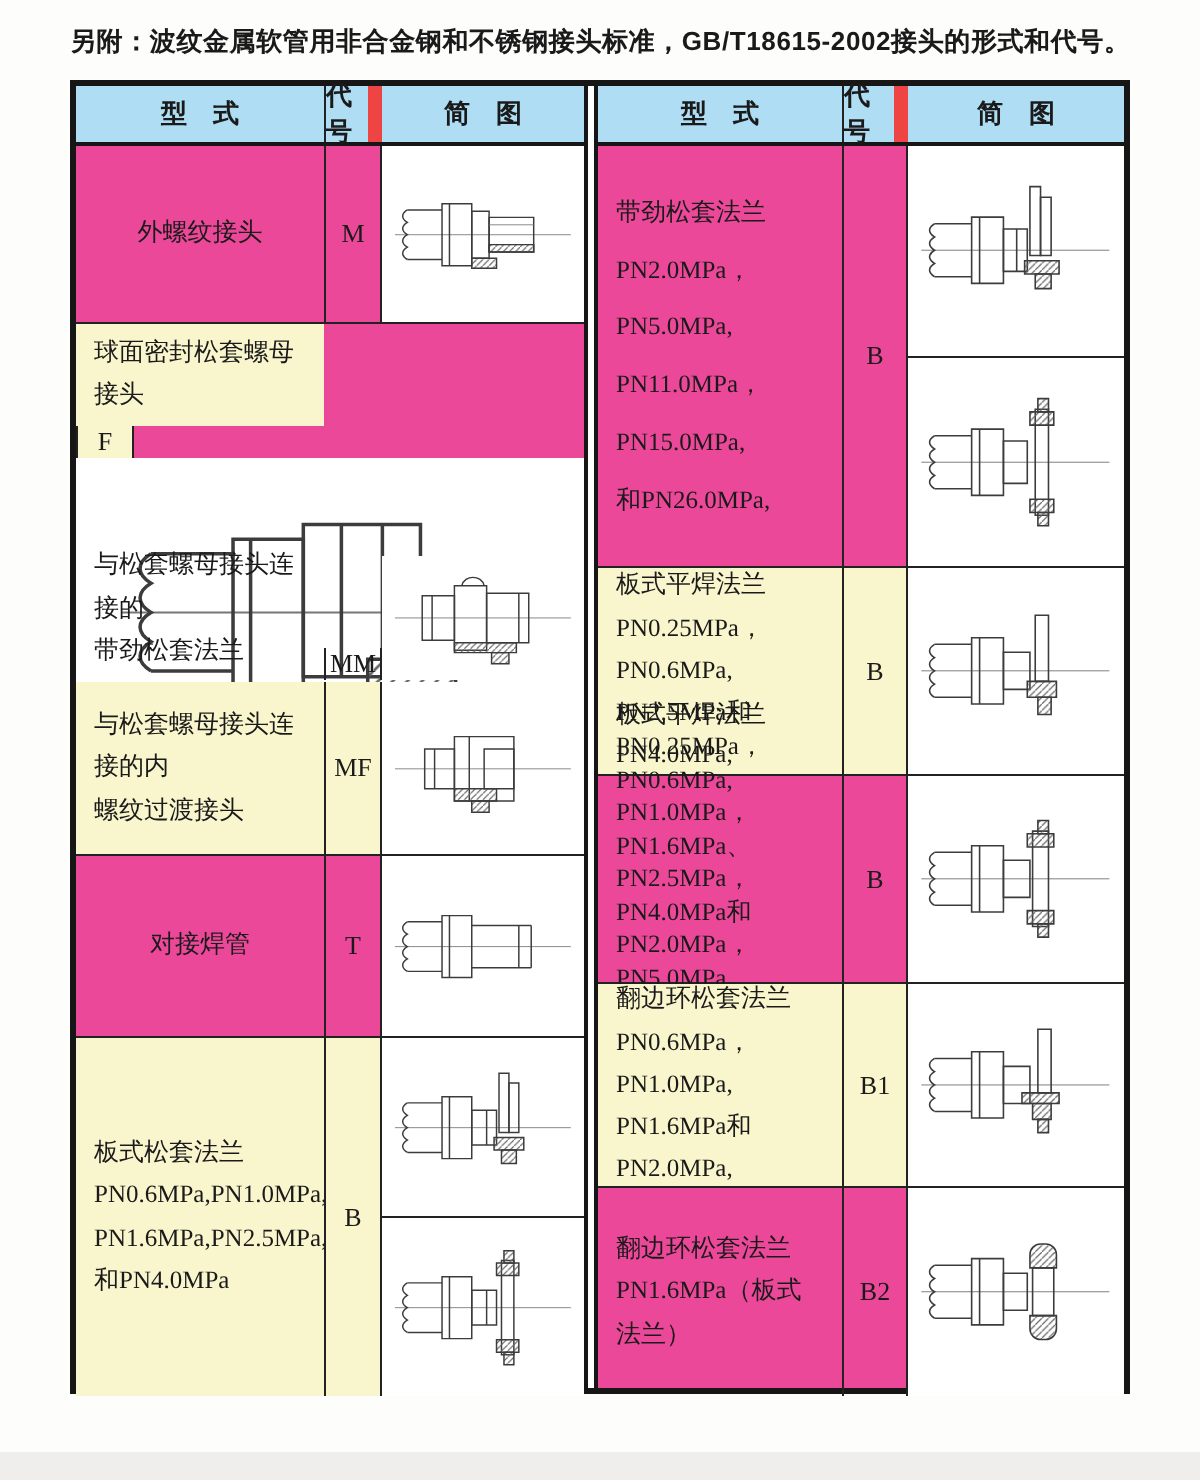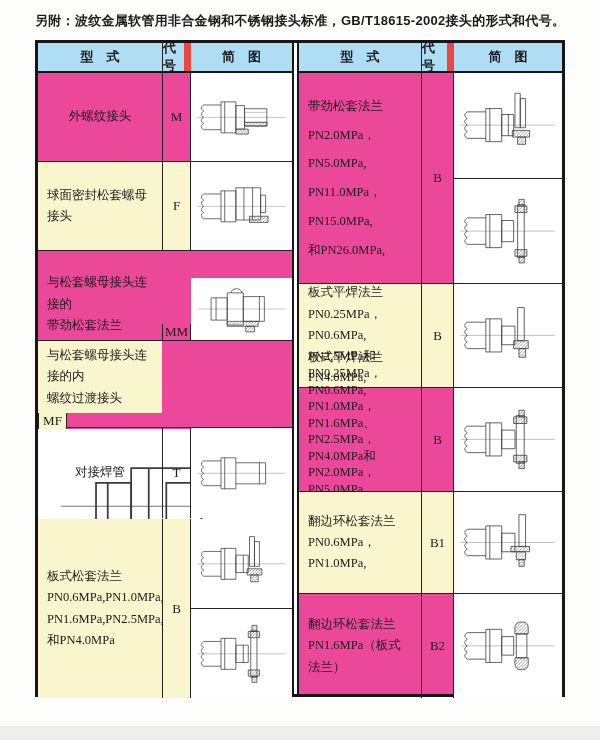--- a/index.html
+++ b/index.html
@@ -75,21 +75,21 @@
                 <path d="M66 31 h14 v38 h-14 z" fill="none" stroke="#3c3c3c" stroke-width="1.2"></path>
                 <path d="M80 36 h36 v28 h-36 z" fill="none" stroke="#3c3c3c" stroke-width="1.2"></path>
                 <path d="M80 42 H116" fill="none" stroke="#777" stroke-width="0.7"></path>
                 <path d="M80 58 H116" fill="none" stroke="#777" stroke-width="0.7"></path>
                 <path d="M80 58 h36 v6 h-36 z" fill="url(#ht1)" stroke="#3c3c3c" stroke-width="1.2"></path>
                 <path d="M66 69 h20 v8 h-20 z" fill="url(#ht1)" stroke="#3c3c3c" stroke-width="1.2"></path>
               </svg>
             </div>
           </div>
         </div>
-        <div class="t-row hl" style="height: 89px;">
+        <div class="t-row hl" style="height: 89px; flex-direction: column;">
           <div class="c-type">
             <div>球面密封松套螺母接头</div>
           </div>
           <div class="c-code">
             <span>F</span>
           </div>
           <div class="c-diagram">
             <div class="sub">
               <svg viewBox="0 0 150 100" preserveAspectRatio="xMidYMid meet">
                 <defs>
@@ -134,21 +134,21 @@
                 <path d="M52 24 h26 v52 h-26 z" fill="none" stroke="#3c3c3c" stroke-width="1.2"></path>
                 <path d="M58 24 c2 -9 16 -9 18 0" fill="none" stroke="#3c3c3c" stroke-width="1.2"></path>
                 <path d="M78 30 h34 v40 h-34 z" fill="none" stroke="#3c3c3c" stroke-width="1.2"></path>
                 <path d="M104 30 V70" fill="none" stroke="#3c3c3c" stroke-width="1.2"></path>
                 <path d="M52 70 h50 v8 h-50 z" fill="url(#ht3)" stroke="#3c3c3c" stroke-width="1.2"></path>
                 <path d="M82 78 h14 v9 h-14 z" fill="url(#ht3)" stroke="#3c3c3c" stroke-width="1.2"></path>
               </svg>
             </div>
           </div>
         </div>
-        <div class="t-row hl" style="height: 87px; flex-direction: column;">
+        <div class="t-row hl" style="height: 87px;">
           <div class="c-type">
             <div>与松套螺母接头连接的内</div>
             <div>螺纹过渡接头</div>
           </div>
           <div class="c-code">
             <span>MF</span>
           </div>
           <div class="c-diagram">
             <div class="sub">
               <svg viewBox="0 0 150 100" preserveAspectRatio="xMidYMid meet">
@@ -385,20 +385,21 @@
                 <path d="M84 74 h20 v10 h-20 z" fill="url(#ht11)" stroke="#3c3c3c" stroke-width="1.2"></path>
                 <path d="M92 84 h8 v10 h-8 z" fill="url(#ht11)" stroke="#3c3c3c" stroke-width="1.2"></path>
               </svg>
             </div>
           </div>
         </div>
         <div class="t-row hl" style="height: 102px;">
           <div class="c-type">
             <div>翻边环松套法兰</div>
             <div>PN0.6MPa，PN1.0MPa,</div>
+            <div>PN1.6MPa和PN2.0MPa,</div>
           </div>
           <div class="c-code">
             <span>B1</span>
           </div>
           <div class="c-diagram">
             <div class="sub">
               <svg viewBox="0 0 150 100" preserveAspectRatio="xMidYMid meet">
                 <defs>
                   <pattern id="ht12" width="5" height="5" patternUnits="userSpaceOnUse">
                     <path d="M0 5 L5 0" stroke="#666" stroke-width="0.9"></path>

